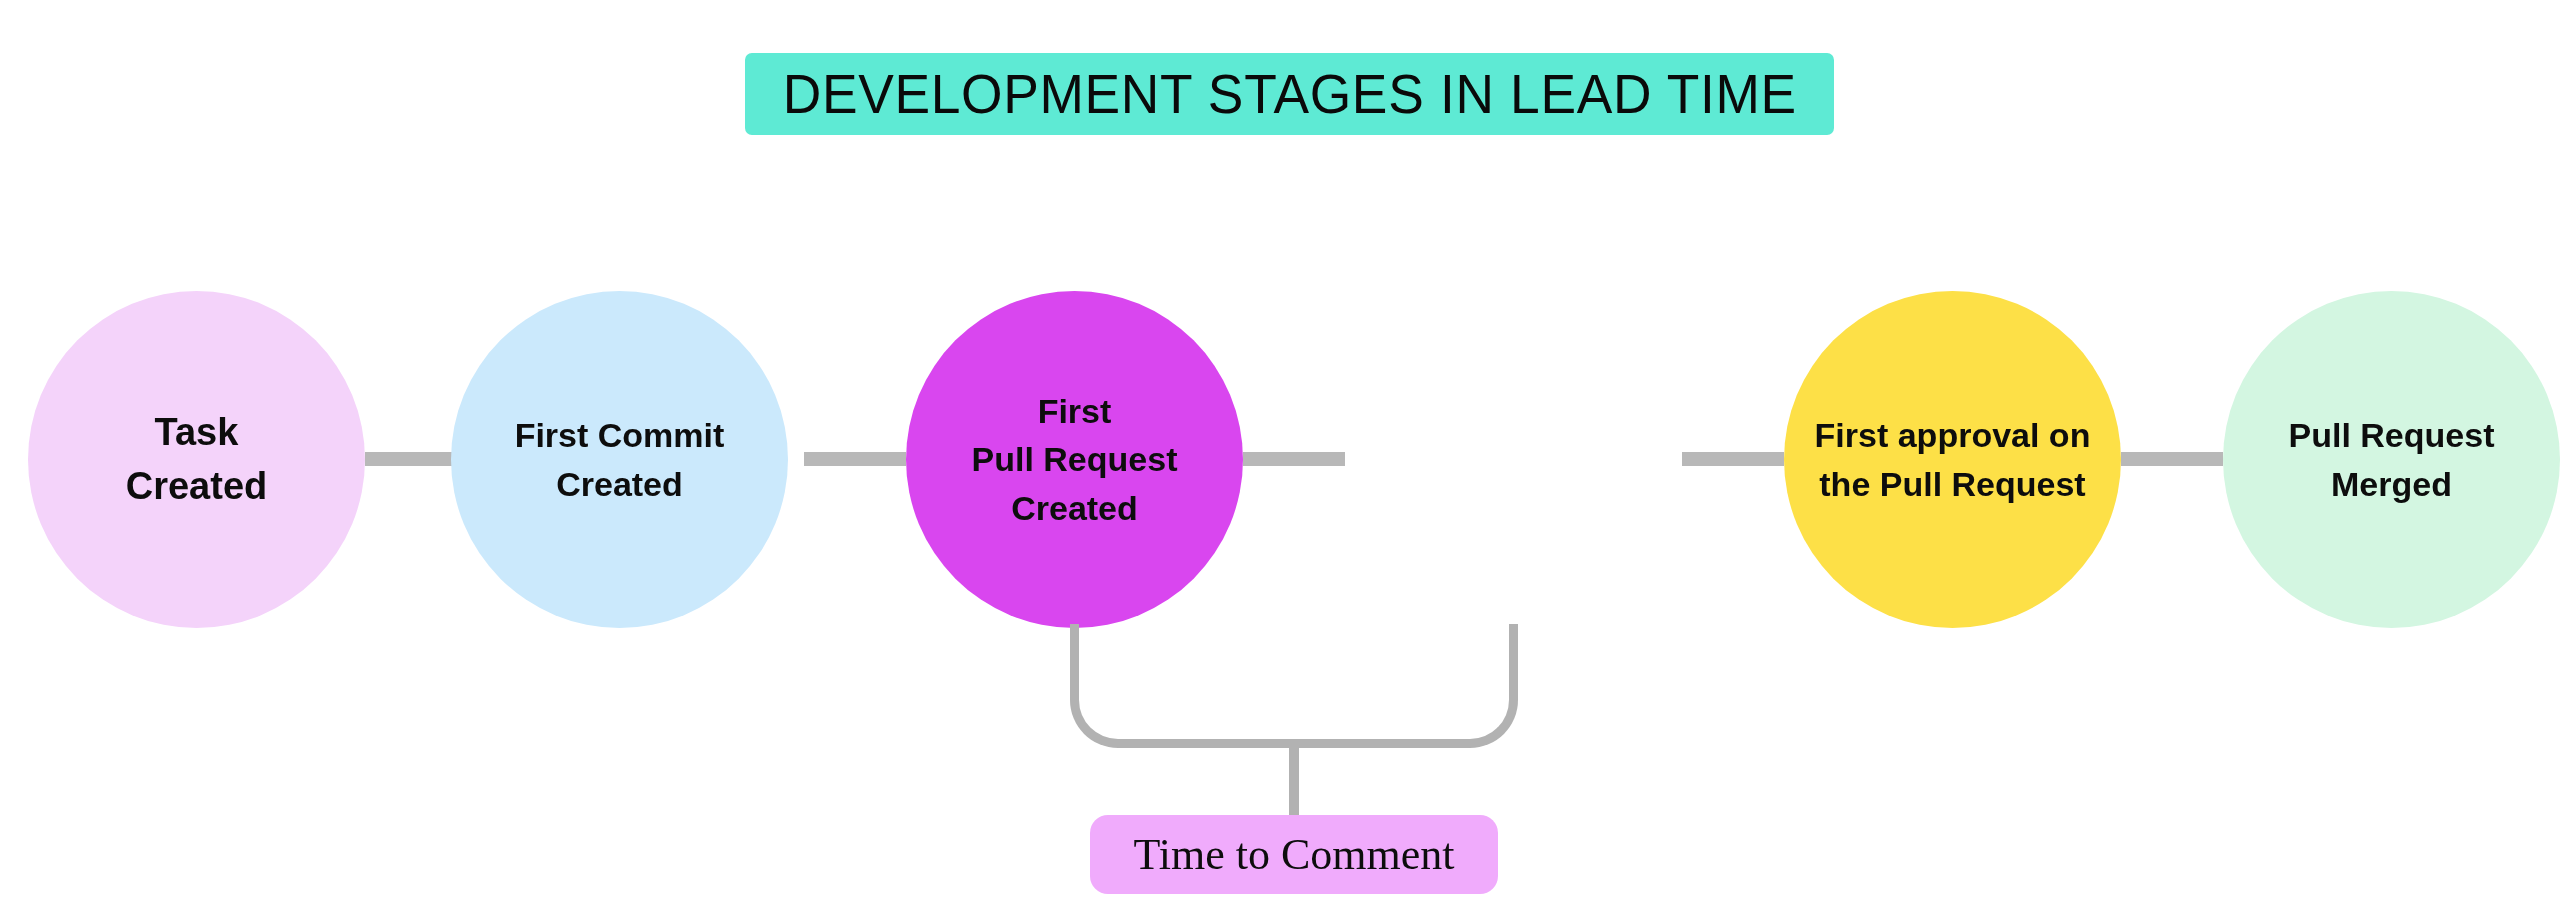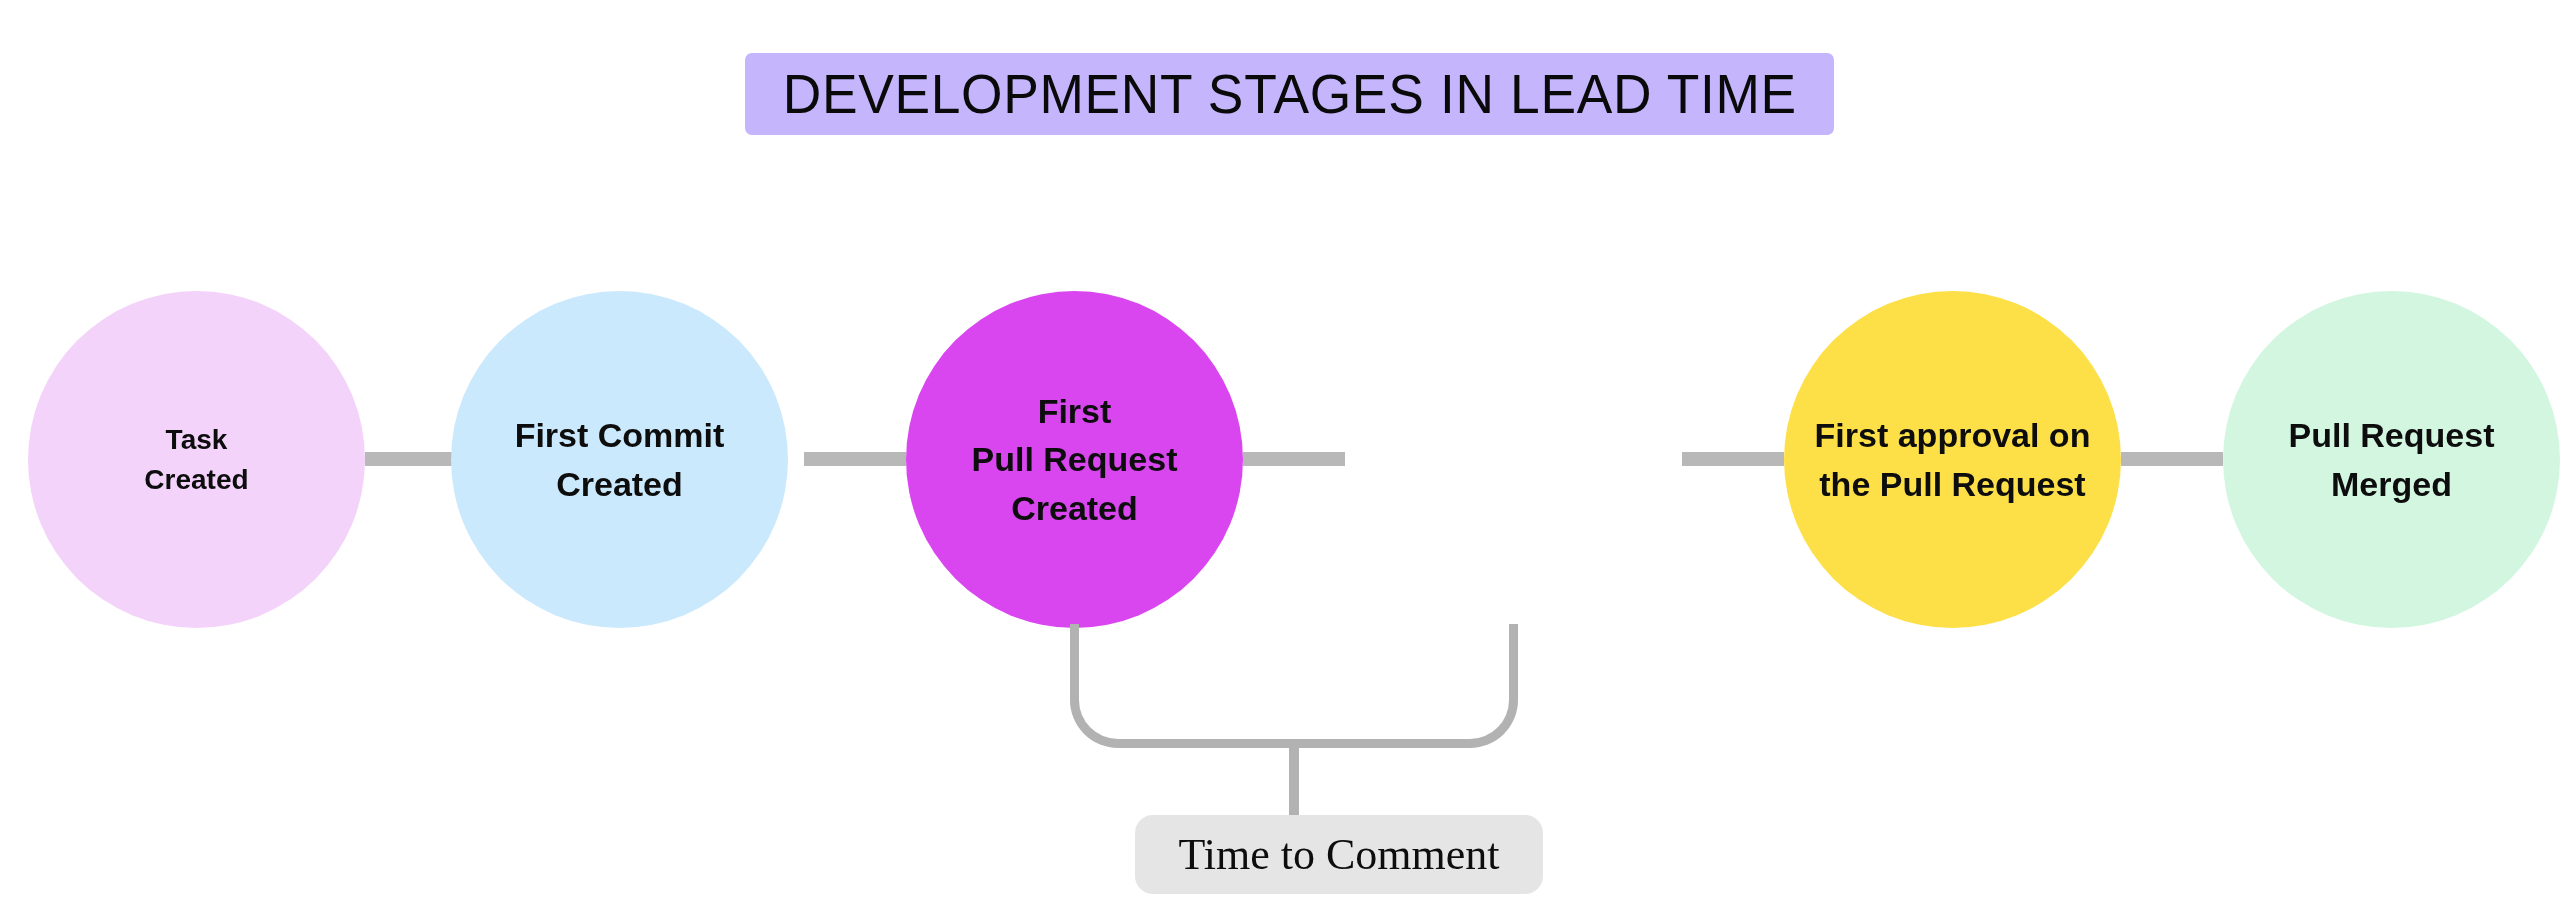--- a/index.html
+++ b/index.html
@@ -50,21 +50,21 @@
     text-align: center;
   }
   .stage .stage-label {
     font-size: 34px;
     font-weight: 700;
     line-height: 1.42;
     color: #0d0d0d;
     white-space: pre-line;
   }
   .stage--lg .stage-label {
-    font-size: 28px;
+    font-size: 38px;
   }
   .stage-1 { left: 28px; }
   .stage-2 { left: 451px; }
   .stage-3 { left: 906px; }
   .stage-4 { left: 1345px; }
   .stage-5 { left: 1784px; }
   .stage-6 { left: 2223px; }
 
   
   .connector {
@@ -119,21 +119,21 @@
     font-weight: 400;
     color: #0d0d0d;
     white-space: nowrap;
   }
 </style>
 </head>
 <body>
 
 <div class="canvas">
 
-  <div class="title-box" style="background-color: #c4b5fd; align-items: center;">
+  <div class="title-box" style="background-color: #5eead4; align-items: center;">
     <span class="title-text">DEVELOPMENT STAGES IN LEAD TIME</span>
   </div>
 
   <div class="connector connector-1" style="background-color: rgb(184, 184, 184);"></div>
   <div class="connector connector-2" style="background-color: rgb(184, 184, 184);"></div>
   <div class="connector connector-3" style="background-color: rgb(184, 184, 184);"></div>
   <div class="connector connector-4" style="background-color: rgb(184, 184, 184);"></div>
   <div class="connector connector-5" style="background-color: rgb(184, 184, 184);"></div>
 
   <div class="stage stage-1 stage--lg" style="background-color: rgb(244, 211, 250);">
@@ -159,18 +159,18 @@
   </div>
 
   <div class="stage stage-6" style="background-color: rgb(211, 246, 225);">
     <span class="stage-label">Pull Request
 Merged</span>
   </div>
 
   <div class="bracket" style="border-color: rgb(178, 178, 178);"></div>
   <div class="bracket-stem" style="background-color: rgb(178, 178, 178);"></div>
 
-  <div class="annotation" style="background-color: #e5e5e5; margin-left: 45px;">
+  <div class="annotation" style="background-color: #f0abfc;">
     <span class="annotation-text">Time to Comment</span>
   </div>
 
 </div>
 
 
 </body></html>

